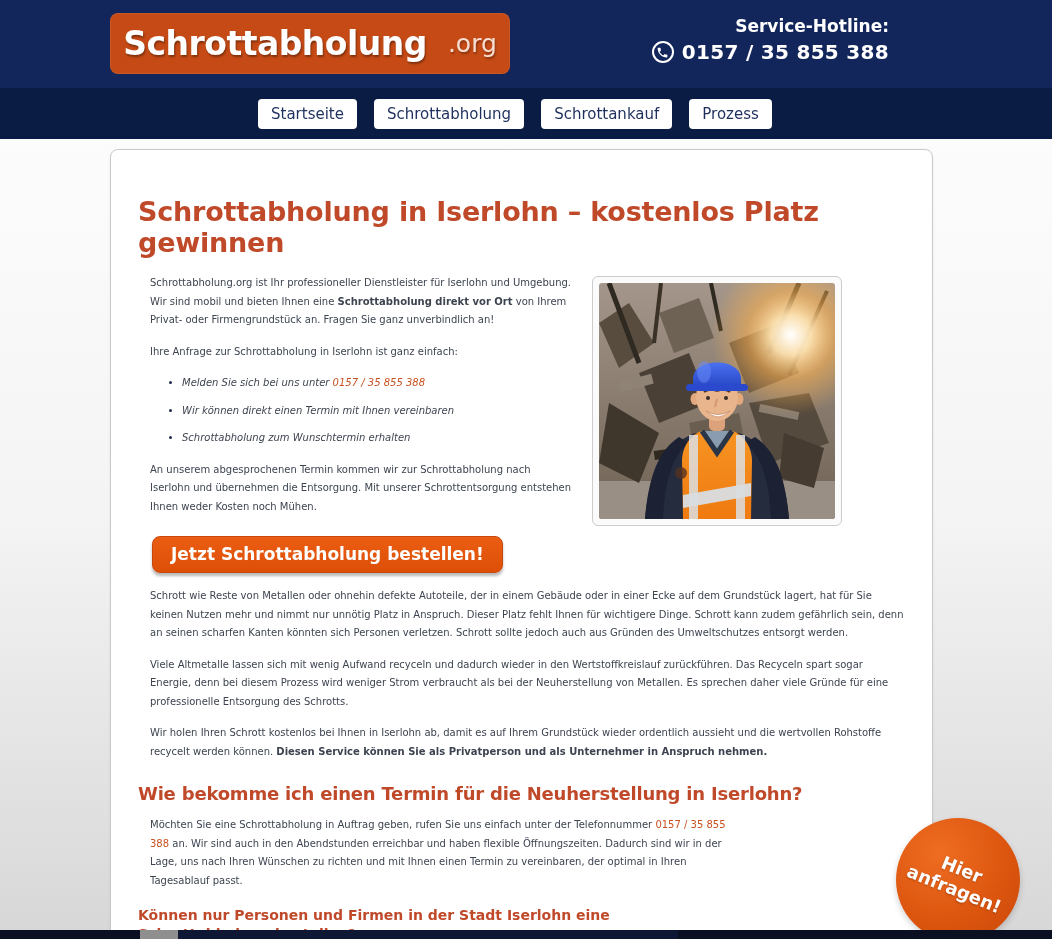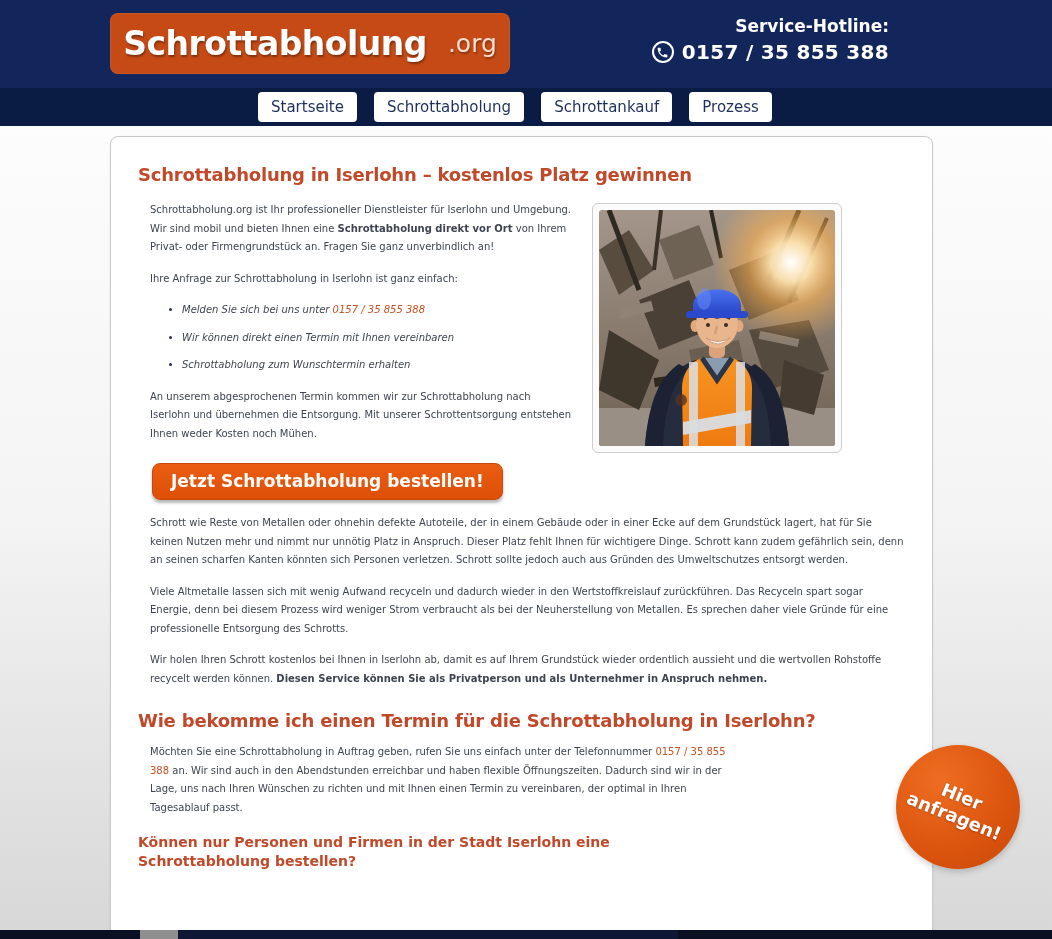--- a/index.html
+++ b/index.html
@@ -38,43 +38,43 @@
   .hotline-row { display:flex; align-items:center; justify-content:flex-end; gap:8px; cursor:pointer; }
   .phone-circle {
     width:22px; height:22px; border:2px solid #fff; border-radius:50%;
     display:inline-flex; align-items:center; justify-content:center; flex:0 0 auto;
   }
   .phone-circle svg { width:13px; height:13px; }
   .hotline-number { font-size:20px; font-weight:bold; letter-spacing:0.3px; }
 
   
   .main-nav {
-    height:38px; background:#0a1b44;
+    height:51px; background:#0a1b44;
     display:flex; align-items:center; gap:17px;
     padding-left:258px;
   }
   .nav-btn {
     background:#ffffff; color:#1d2f5c;
     font-size:15px; font-family:inherit;
     padding:6px 13px; border:none; border-radius:4px;
     cursor:pointer; line-height:1.2;
   }
 
   
   .card {
     width:823px; margin:10px 0 0 110px;
     background:#ffffff;
     border:1px solid #c9c9c9; border-radius:8px;
     padding:26px 27px 0 27px;
     min-height:900px;
     box-shadow:0 1px 3px rgba(0,0,0,0.06);
   }
   h1.page-title {
-    color:#c0492a; font-size:18px; font-weight:bold;
-    margin:1px 0 16px 0; letter-spacing:-0.2px;
+    color:#c0492a; font-size:27px; font-weight:bold;
+    margin:20px 0 16px 0; letter-spacing:-0.2px;
   }
   .content p { font-size:10px; line-height:18.5px; margin:0 0 13px 12px; }
   b, .bold { font-weight:bold; }
   .phone-link { color:#c8511f; text-decoration:none; cursor:pointer; }
 
   .photo-frame {
     float:right; width:250px; height:250px;
     margin:2px 63px 10px 20px;
     background:#fbfbfb; border:1px solid #cccccc; border-radius:6px;
     padding:6px;
@@ -249,21 +249,21 @@
   <div class="cta-row">
     <button class="cta-button">Jetzt Schrottabholung bestellen!</button>
   </div>
 
   <p>Schrott wie Reste von Metallen oder ohnehin defekte Autoteile, der in einem Gebäude oder in einer Ecke auf dem Grundstück lagert, hat für Sie keinen Nutzen mehr und nimmt nur unnötig Platz in Anspruch. Dieser Platz fehlt Ihnen für wichtigere Dinge. Schrott kann zudem gefährlich sein, denn an seinen scharfen Kanten könnten sich Personen verletzen. Schrott sollte jedoch auch aus Gründen des Umweltschutzes entsorgt werden.</p>
 
   <p>Viele Altmetalle lassen sich mit wenig Aufwand recyceln und dadurch wieder in den Wertstoffkreislauf zurückführen. Das Recyceln spart sogar Energie, denn bei diesem Prozess wird weniger Strom verbraucht als bei der Neuherstellung von Metallen. Es sprechen daher viele Gründe für eine professionelle Entsorgung des Schrotts.</p>
 
   <p><span>Wir holen Ihren Schrott kostenlos bei Ihnen in Iserlohn ab, damit es auf Ihrem Grundstück wieder ordentlich aussieht und die wertvollen Rohstoffe recycelt werden können. </span><b>Diesen Service können Sie als Privatperson und als Unternehmer in Anspruch nehmen.</b></p>
 
-  <h2 class="section-title">Wie bekomme ich einen Termin für die Schrottabholung in Iserlohn?</h2>
+  <h2 class="section-title">Wie bekomme ich einen Termin für die Neuherstellung in Iserlohn?</h2>
 
   <div class="tail">
     <p><span>Möchten Sie eine Schrottabholung in Auftrag geben, rufen Sie uns einfach unter der Telefonnummer </span><a class="phone-link">0157 / 35 855 388</a><span> an. Wir sind auch in den Abendstunden erreichbar und haben flexible Öffnungszeiten. Dadurch sind wir in der Lage, uns nach Ihren Wünschen zu richten und mit Ihnen einen Termin zu vereinbaren, der optimal in Ihren Tagesablauf passt.</span></p>
 
     <div class="badge-circle">
       <div class="badge-text">
         <div>Hier</div>
         <div>anfragen!</div>
       </div>
     </div>

